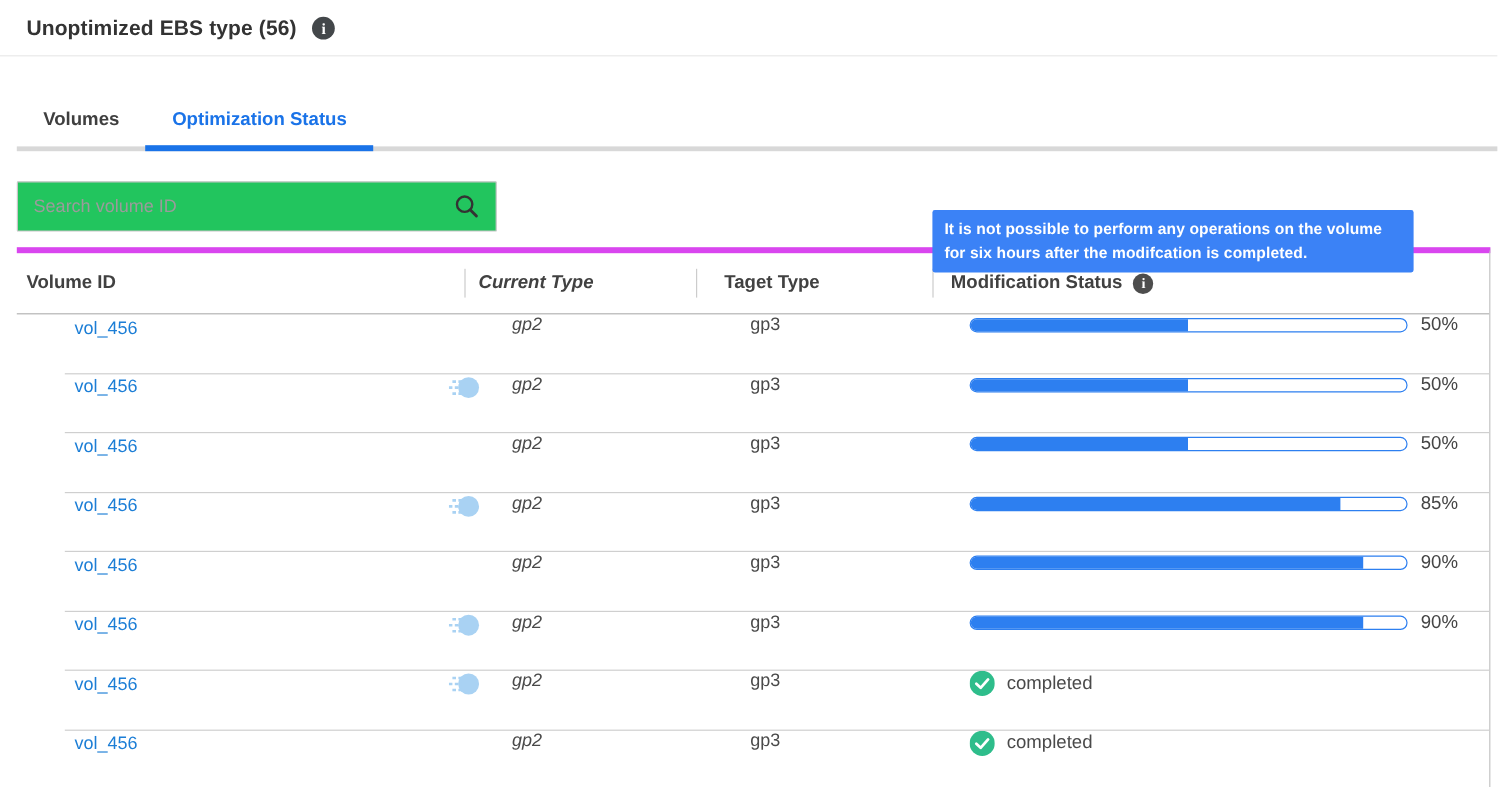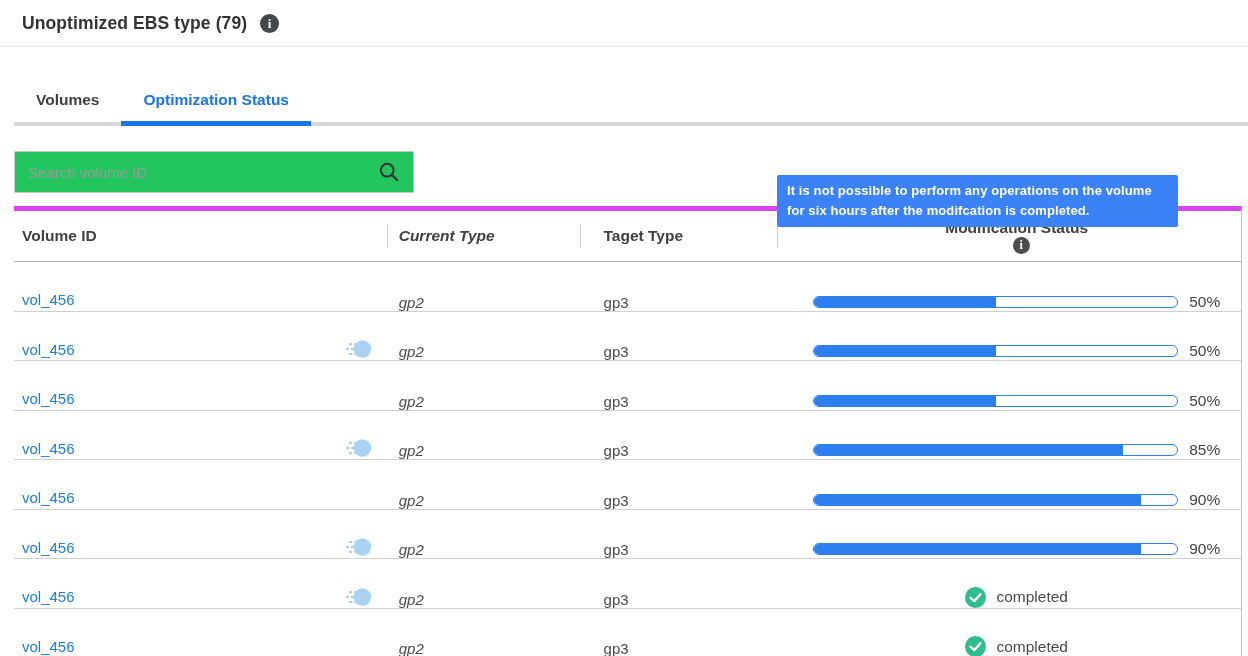--- a/index.html
+++ b/index.html
@@ -30,27 +30,27 @@
   .search-box input { flex:1; border:none; outline:none; font-size:15px; color:#333;
     font-family:inherit; background:transparent; }
   .search-box input::placeholder { color:#9b9b9b; }
   .search-icon { width:22px; height:22px; flex:0 0 auto; cursor:pointer; }
 
   
   .table { margin:13px 0 0 14px; width:1228px; border-top:5px solid #d946ef;
     border-right:1px solid #c4c4c4; }
   .thead { display:flex; align-items:center; height:51px; border-bottom:1px solid #b3b3b3;
     font-size:15.5px; font-weight:700; color:#414141; }
-  .tr { display:flex; align-items:flex-end; height:49.5px; border-bottom:1px solid #cfcfcf;
-    font-size:15px; color:#4a4a4a; }
+  .tr { display:flex; align-items:flex-start; height:49.5px; border-bottom:1px solid #cfcfcf;
+    font-size:15px; color:#4a4a4a;margin-left:40px; }
   .c1 { width:373px; padding-left:8px; display:flex; align-items:center;
     justify-content:space-between; padding-right:15px; }
   .c2 { width:193px; padding-left:12px; position:relative;font-style:italic; }
   .c3 { width:198px; padding-left:24px; position:relative; }
-  .c4 { width:464px; padding-left:15px; position:relative; display:flex; align-items:center;flex-direction:column; }
+  .c4 { width:464px; padding-left:15px; position:relative; display:flex; align-items:center; }
   .thead .c2::before, .thead .c3::before, .thead .c4::before { content:"";
     position:absolute; left:0; top:50%; transform:translateY(-50%);
     width:1px; height:24px; background:#ccc; }
   .vol-link { color:#1c7ed6; text-decoration:none; cursor:pointer; font-size:15px; }
 
   
   .fast-icon { width:26px; height:22px; display:inline-flex; }
   .fast-icon.hidden { visibility:hidden; }
 
   
@@ -70,21 +70,21 @@
   .tooltip { position:absolute; left:777px; top:175px; width:401px; background:#3b82f6;
     color:#fff; font-size:13px; font-weight:600; line-height:20px; padding:6px 10px;
     border-radius:2px; z-index:10; letter-spacing:.1px; }
 
   .hdr-info { margin-left:9px; }
 </style>
 </head>
 <body>
 
 <div class="page-header">
-  <span class="page-title">Unoptimized EBS type (79)</span>
+  <span class="page-title">Unoptimized EBS type (56)</span>
   <span class="info-badge">i</span>
 </div>
 
 <div class="tabs">
   <div class="tab">Volumes</div>
   <div class="tab active">Optimization Status</div>
 </div>
 
 <div class="search-box">
   <input type="text" placeholder="Search volume ID" style="">

